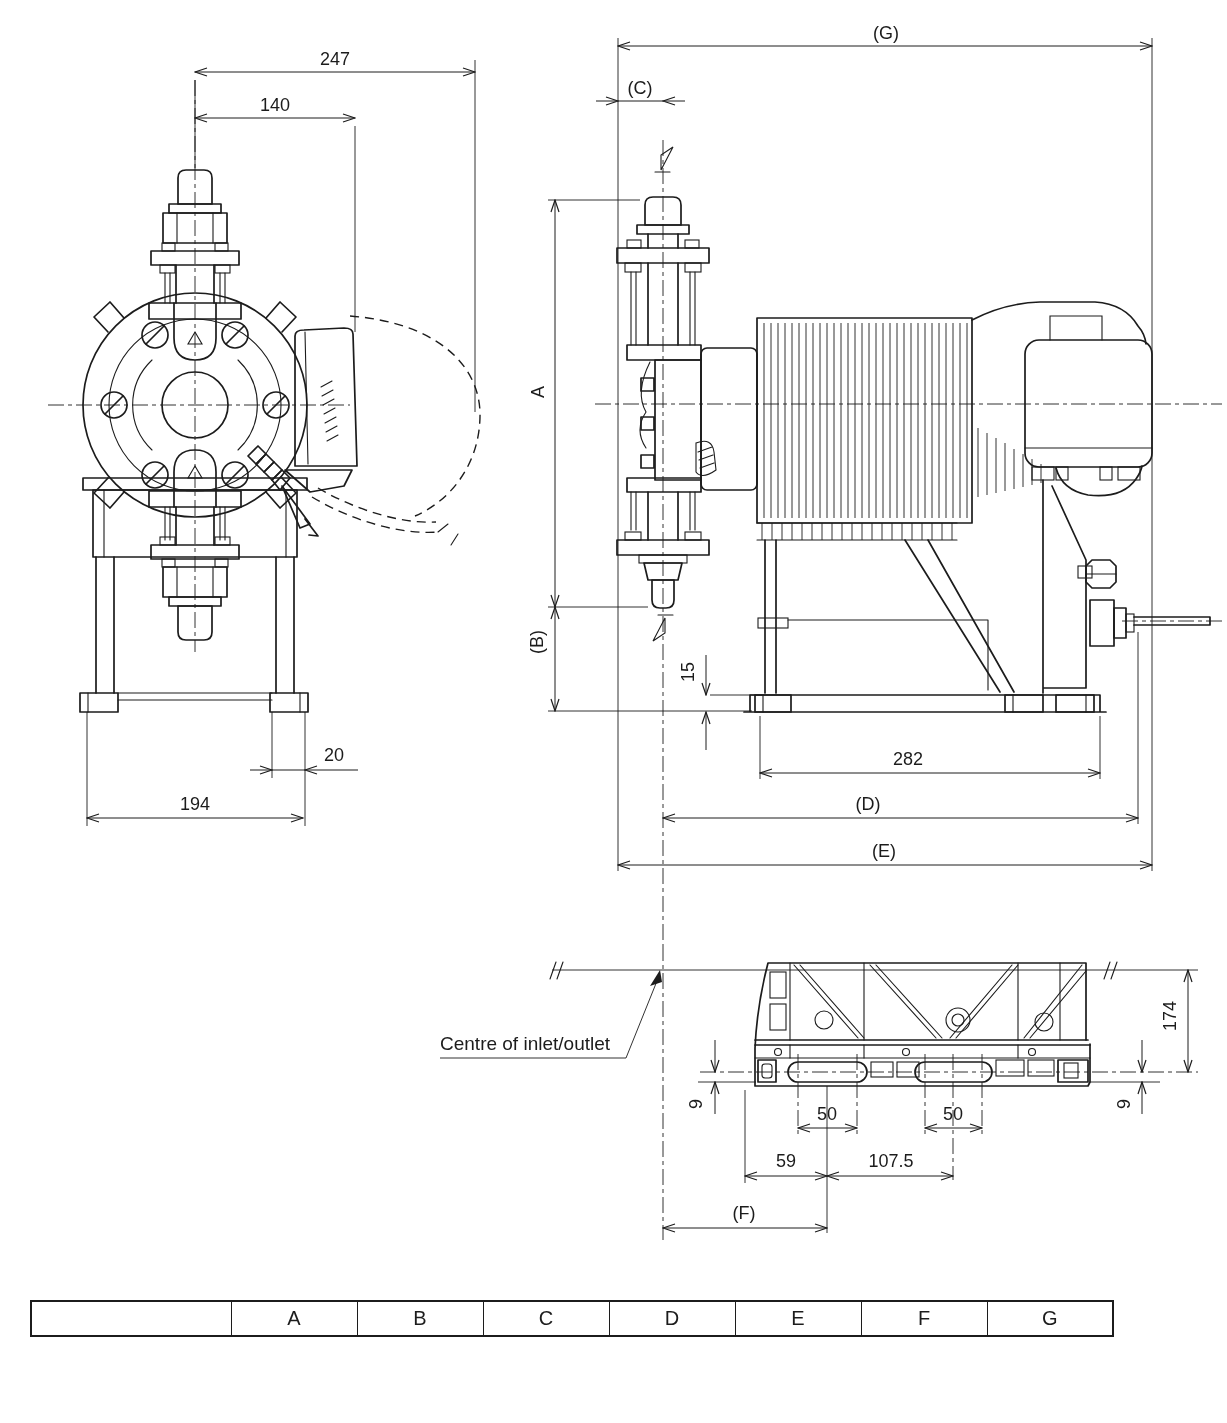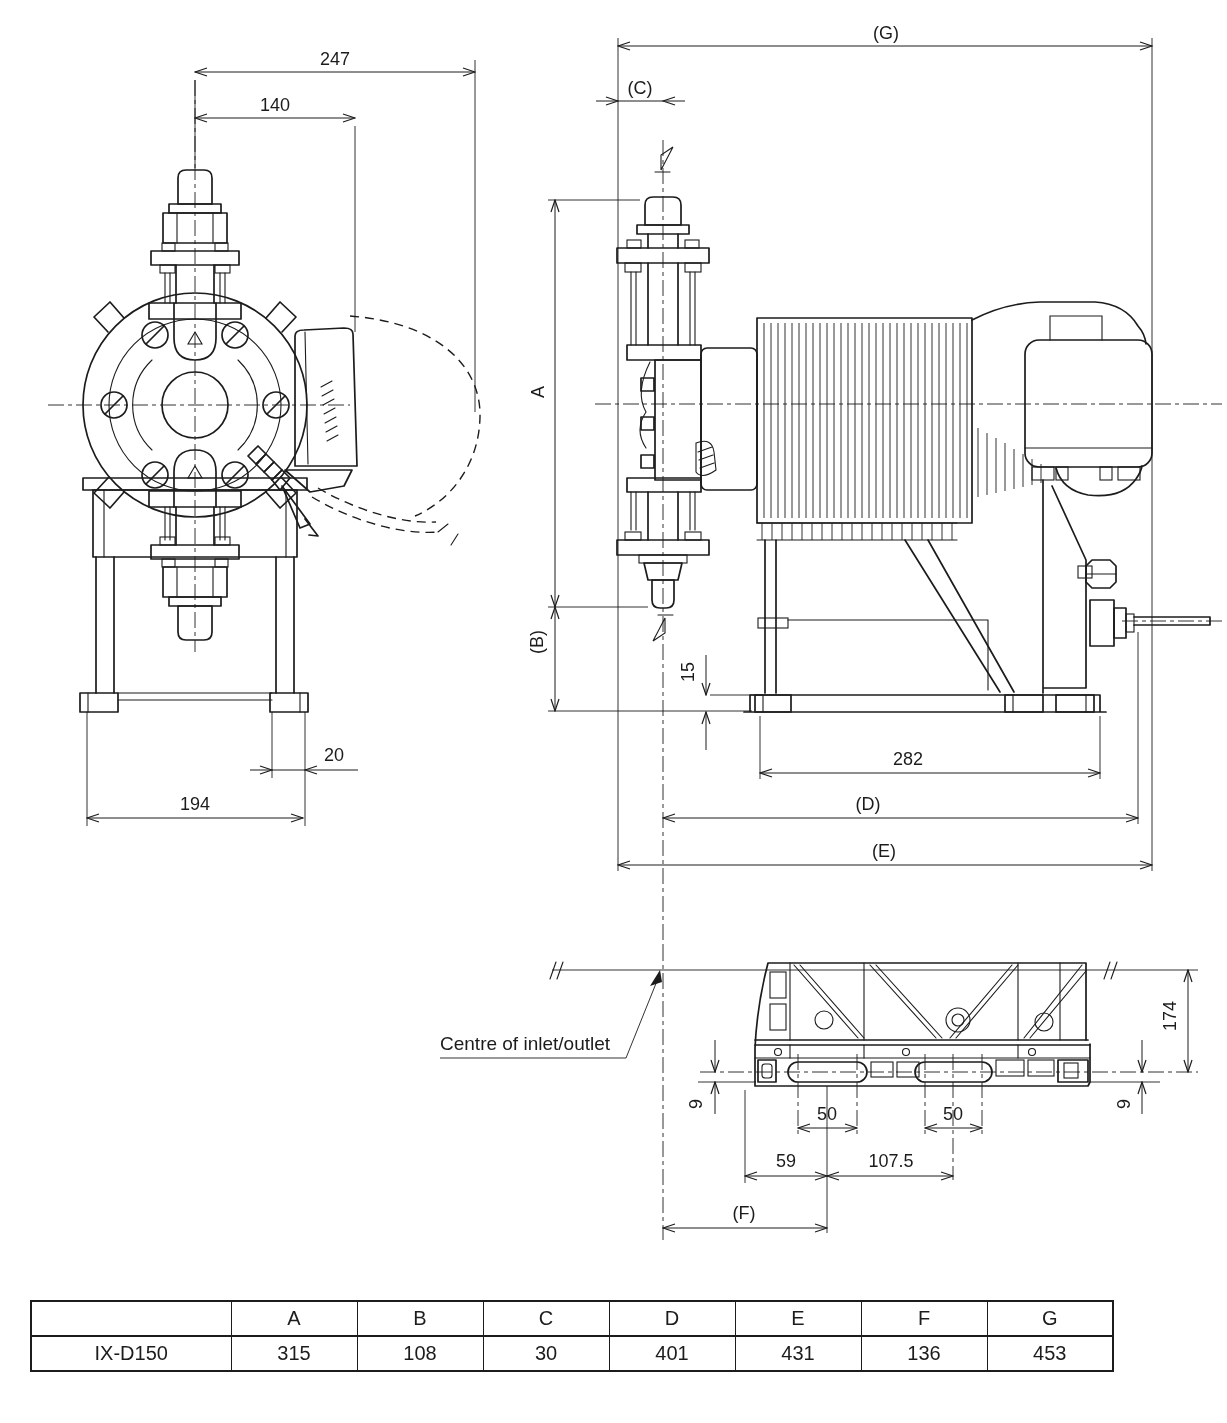--- a/index.html
+++ b/index.html
@@ -303,25 +303,15 @@
         <tr class="hdr">
     <td></td>
     <td>A</td>
     <td>B</td>
     <td>C</td>
     <td>D</td>
     <td>E</td>
     <td>F</td>
     <td>G</td>
   </tr>
-  <tr>
-    <td>IX-D150</td>
-    <td>315</td>
-    <td>108</td>
-    <td>30</td>
-    <td>401</td>
-    <td>431</td>
-    <td>136</td>
-    <td>453</td>
-  </tr>
 </tbody>
     </table>
 </div>
 
 </body></html>

